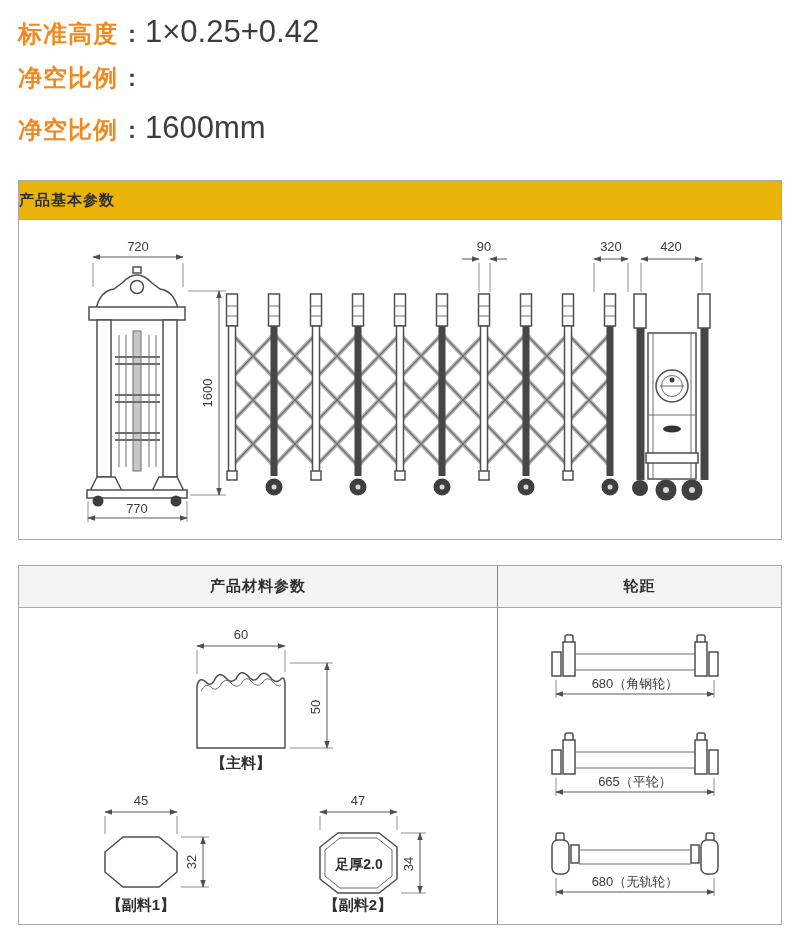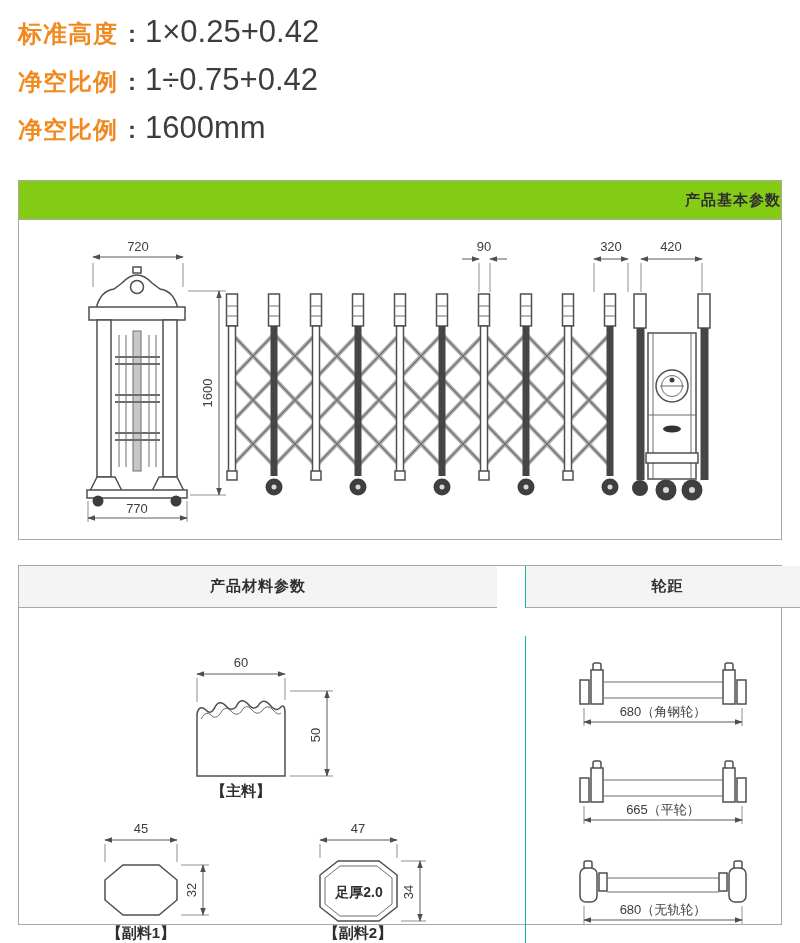--- a/index.html
+++ b/index.html
@@ -8,25 +8,25 @@
   
   .specs{position:absolute;left:18px;top:14px;}
   .spec-row{display:flex;align-items:baseline;height:48px;}
   .spec-label{color:#f08a20;font-size:24px;font-weight:bold;letter-spacing:1px;}
   .spec-colon{color:#3f3f3f;font-size:24px;margin:0 9px 0 10px;font-weight:bold;}
   .spec-value{color:#3d3d3d;font-size:31px;font-weight:500;}
   
   .panel{position:absolute;left:18px;width:764px;border:1px solid #a8a8a8;background:#fff;box-sizing:border-box;}
   .panel-basic{top:180px;height:360px;}
   .panel-two{top:565px;height:360px;}
-  .panel-header{height:38px;background:#84cc16;border-bottom:1px solid #a8a8a8;
-                display:flex;align-items:center;justify-content:flex-end;
+  .panel-header{height:38px;background:#eab308;border-bottom:1px solid #a8a8a8;
+                display:flex;align-items:center;justify-content:flex-start;
                 font-size:15px;font-weight:bold;color:#2f2f2f;letter-spacing:1px;}
   .panel-body{position:relative;}
-  .two-grid{display:grid;grid-template-columns:478px 284px;grid-template-rows:42px 316px;height:100%;gap:28px;}
+  .two-grid{display:grid;grid-template-columns:478px 284px;grid-template-rows:42px 316px;height:100%;}
   .hdr-cell{background:#f4f4f4;border-bottom:1px solid #a8a8a8;display:flex;align-items:center;justify-content:center;
             font-size:15px;font-weight:bold;color:#2f2f2f;letter-spacing:1px;}
   .hdr-right,.body-right{border-left:1px solid #14b8a6;}
   svg{display:block;}
   svg text{font-family:"Liberation Sans","DejaVu Sans",sans-serif;fill:#3c3c3c;}
   .dim{font-size:13px;}
   .mlabel{font-size:15px;font-weight:bold;fill:#2f2f2f;}
   .note{font-size:14px;font-weight:bold;fill:#2f2f2f;}
   .dl{stroke:#5a5a5a;stroke-width:1;}
   .ext{stroke:#8f8f8f;stroke-width:1;}
@@ -40,21 +40,20 @@
 
   <div class="specs">
     <div class="spec-row">
       <span class="spec-label">标准高度</span>
       <span class="spec-colon">:</span>
       <span class="spec-value">1×0.25+0.42</span>
     </div>
     <div class="spec-row">
       <span class="spec-label">净空比例</span>
       <span class="spec-colon">:</span>
-      <span class="spec-value">1÷0.75+0.42</span>
     </div>
     <div class="spec-row">
       <span class="spec-label">净空比例</span>
       <span class="spec-colon">:</span>
       <span class="spec-value">1600mm</span>
     </div>
   </div>
 
   <section class="panel panel-basic">
     <div class="panel-header">

